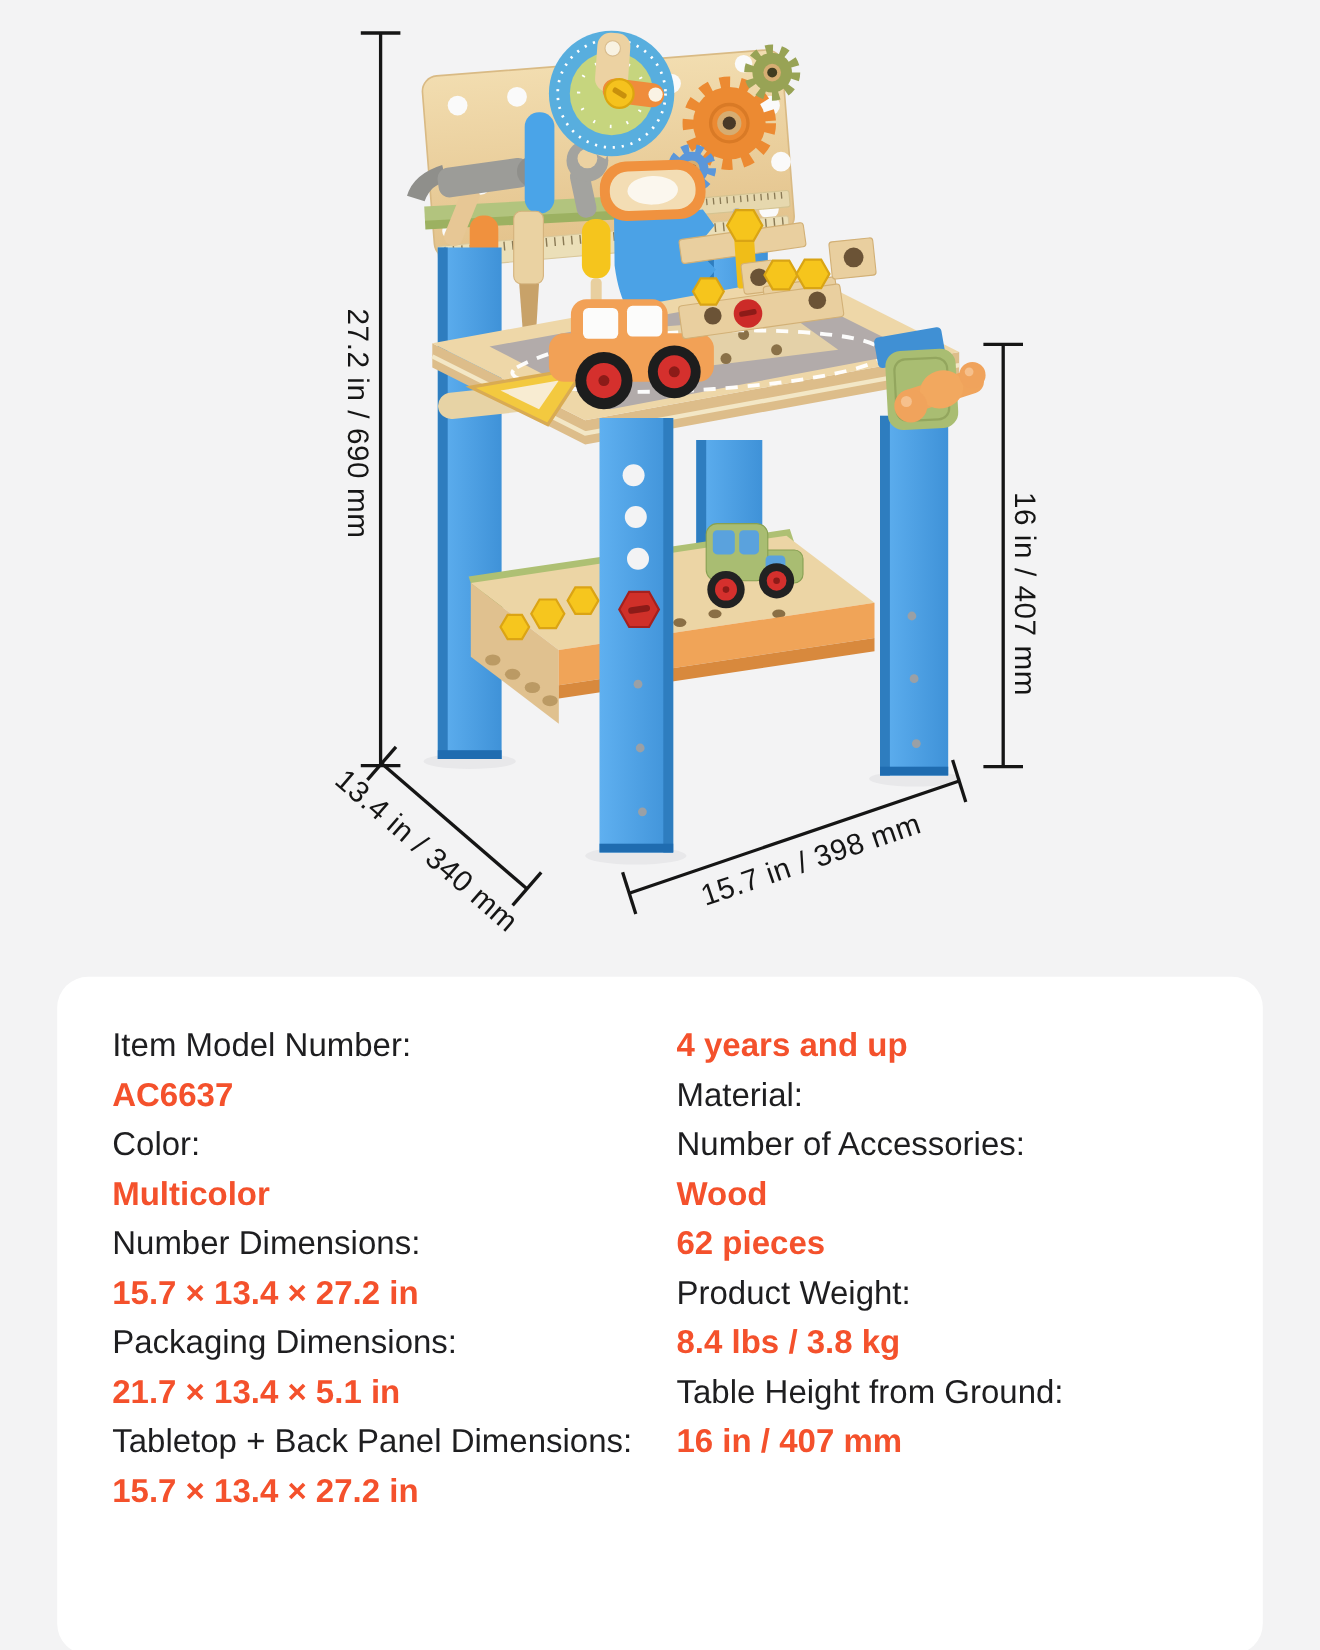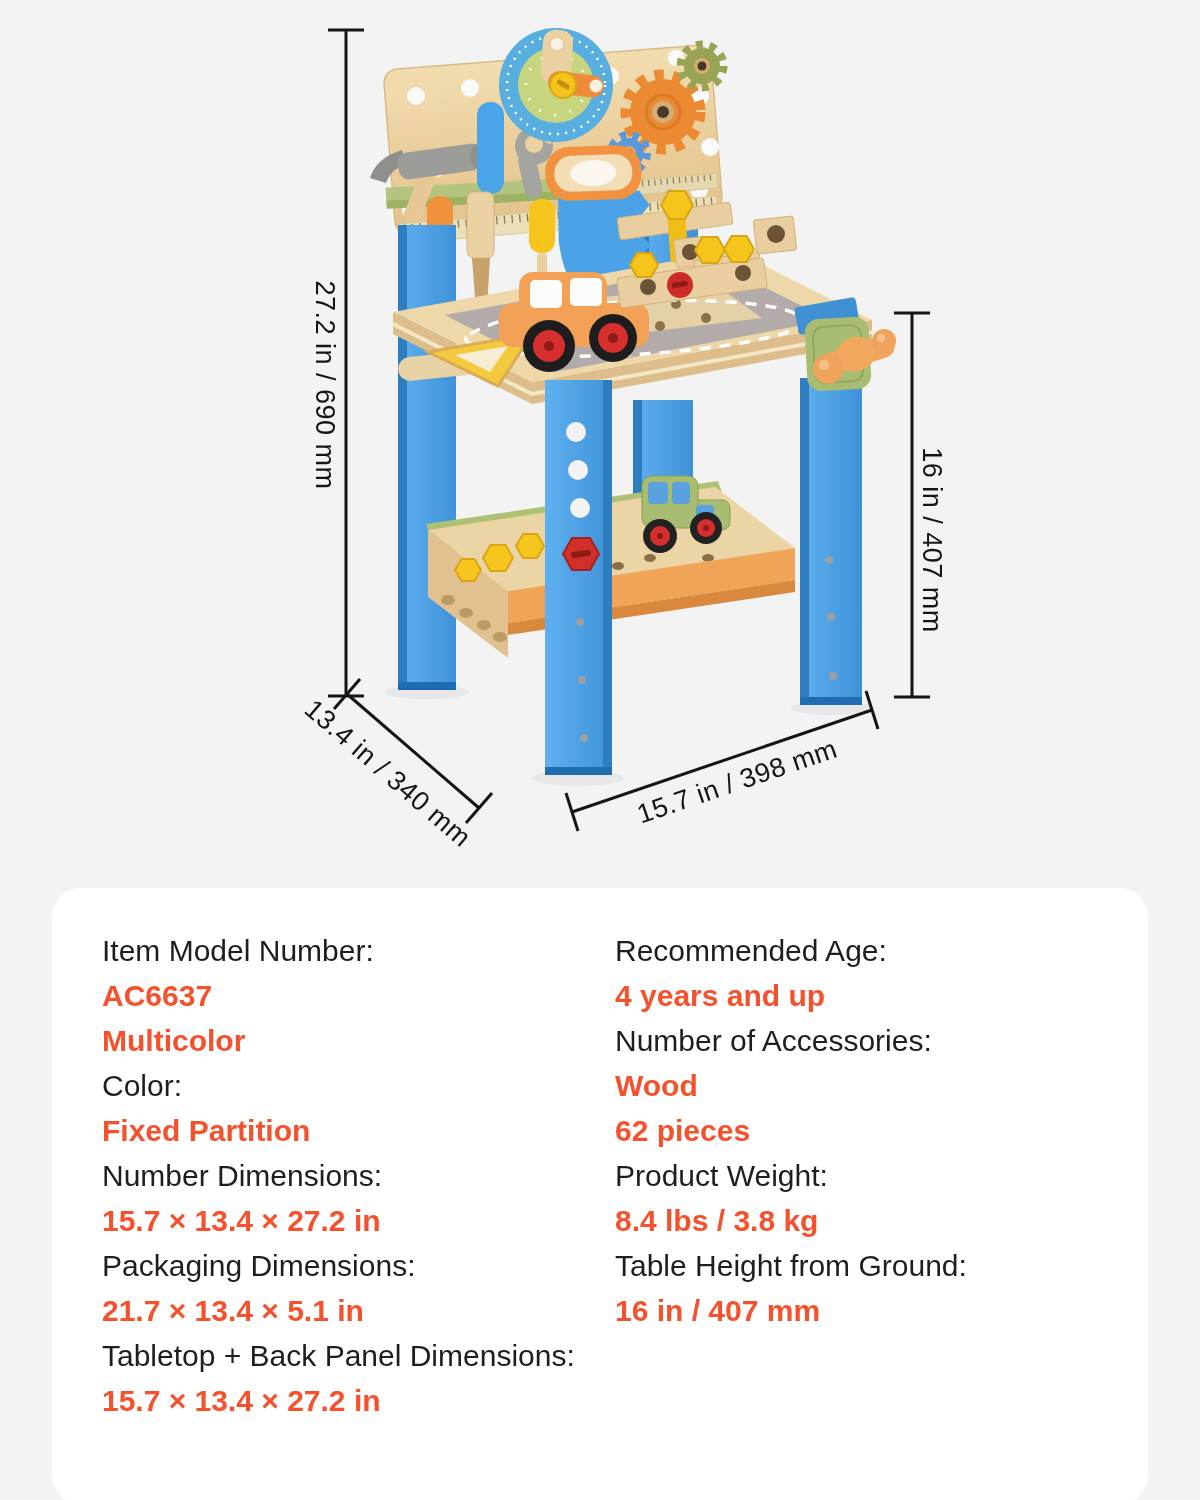--- a/index.html
+++ b/index.html
@@ -327,33 +327,32 @@
     <text class="dim-label" transform="translate(382,780) rotate(40.8)" text-anchor="middle">13.4 in / 340 mm</text>
     <text class="dim-label" transform="translate(740,790) rotate(-18.8)" text-anchor="middle">15.7 in / 398 mm</text>
     <text class="dim-label" transform="translate(923,540) rotate(90)" text-anchor="middle">16 in / 407 mm</text>
   </svg>
 
   <div class="spec-card">
     <div class="spec-grid">
       <div>
         <div class="spec-line">Item Model Number:</div>
         <div class="spec-line spec-value">AC6637</div>
+        <div class="spec-line">Color:</div>
         <div class="spec-line spec-value">Multicolor</div>
-        <div class="spec-line">Color:</div>
-        <div class="spec-line spec-value">Fixed Partition</div>
         <div class="spec-line">Number Dimensions:</div>
         <div class="spec-line spec-value">15.7 × 13.4 × 27.2 in</div>
         <div class="spec-line">Packaging Dimensions:</div>
         <div class="spec-line spec-value">21.7 × 13.4 × 5.1 in</div>
         <div class="spec-line">Tabletop + Back Panel Dimensions:</div>
         <div class="spec-line spec-value">15.7 × 13.4 × 27.2 in</div>
       </div>
       <div>
-        <div class="spec-line">Recommended Age:</div>
         <div class="spec-line spec-value">4 years and up</div>
+        <div class="spec-line">Material:</div>
         <div class="spec-line">Number of Accessories:</div>
         <div class="spec-line spec-value">Wood</div>
         <div class="spec-line spec-value">62 pieces</div>
         <div class="spec-line">Product Weight:</div>
         <div class="spec-line spec-value">8.4 lbs / 3.8 kg</div>
         <div class="spec-line">Table Height from Ground:</div>
         <div class="spec-line spec-value">16 in / 407 mm</div>
       </div>
     </div>
   </div>

